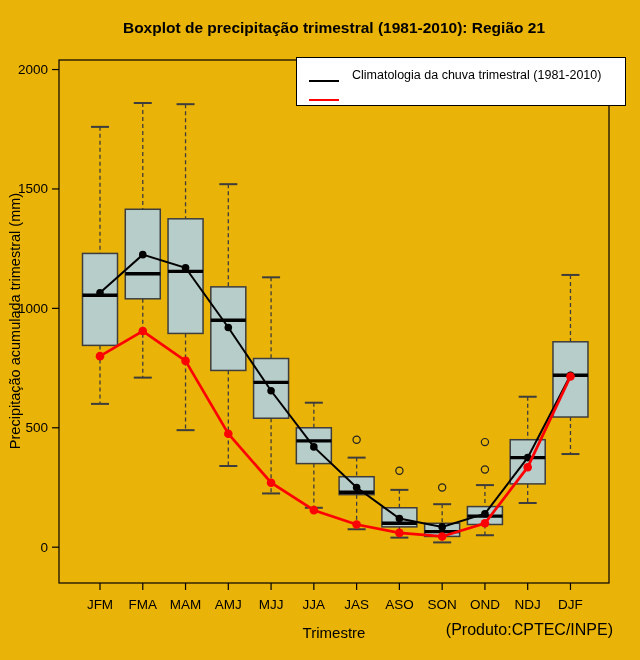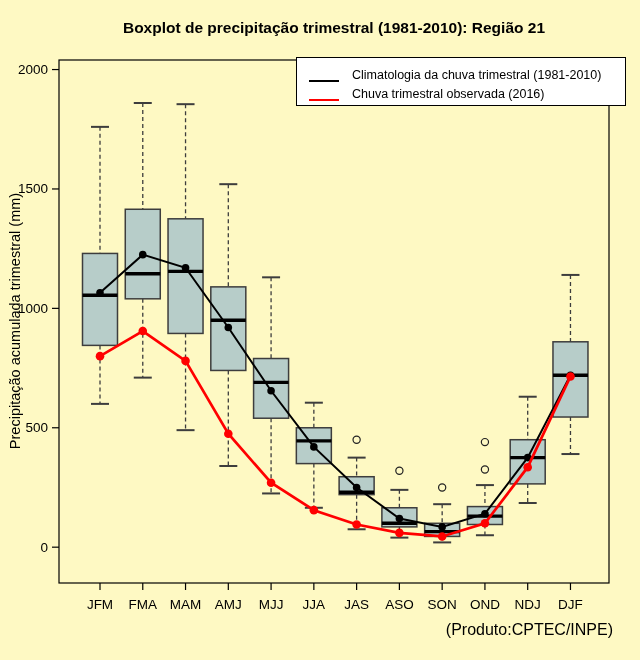--- a/index.html
+++ b/index.html
@@ -1,16 +1,16 @@
 <!DOCTYPE html>
 <html><head>
 <meta charset="utf-8">
 <style>
   html,body{margin:0;padding:0;background:#fff;}
-  .canvas{position:relative;width:640px;height:660px;background:#fef9c3;
+  .canvas{position:relative;width:640px;height:660px;background:#eab308;
           font-family:"Liberation Sans",sans-serif;overflow:hidden;color:#000;}
   .title{position:absolute;left:34px;top:19px;width:600px;text-align:center;
          font-size:15.5px;font-weight:bold;}
   svg{position:absolute;left:0;top:0;font-family:"Liberation Sans",sans-serif;}
   .ylabel{position:absolute;left:15px;top:321px;transform:translate(-50%,-50%) rotate(-90deg);
           white-space:nowrap;font-size:14.5px;}
   .xlabel{position:absolute;left:34px;top:624px;width:600px;text-align:center;font-size:15px;}
   .footnote{position:absolute;right:27px;top:621px;font-size:16px;}
   .legend{position:absolute;left:296px;top:57px;width:330px;height:49px;background:#fff;
           border:1px solid #000;box-sizing:border-box;padding:5px 0 0 12px;}
@@ -191,25 +191,25 @@
         <circle cx="356.62" cy="524.4908675799087" r="4.3" fill="#ff0000"></circle>
         <circle cx="399.39000000000004" cy="532.8493150684932" r="4.3" fill="#ff0000"></circle>
         <circle cx="442.16" cy="536.431506849315" r="4.3" fill="#ff0000"></circle>
         <circle cx="484.93" cy="523.296803652968" r="4.3" fill="#ff0000"></circle>
         <circle cx="527.7" cy="467.175799086758" r="4.3" fill="#ff0000"></circle>
         <circle cx="570.47" cy="376.4269406392694" r="4.3" fill="#ff0000"></circle>
       </g>
     </svg>
 
   <div class="ylabel">Precipitação acumulada trimestral (mm)</div>
+  <div class="xlabel">Trimestre</div>
   <div class="footnote">(Produto:CPTEC/INPE)</div>
 
   <div class="legend">
     <div class="legend-row">
       <span class="swatch" id="swatch-0" style="background: rgb(0, 0, 0);"></span>
       <span class="legend-label">Climatologia da chuva trimestral (1981-2010)</span>
     </div>
     <div class="legend-row">
       <span class="swatch" id="swatch-1" style="background: rgb(255, 0, 0);"></span>
-      <span class="legend-label">Chuva trimestral observada (2016)</span>
     </div>
   </div>
 </div>
 
 </body></html>

